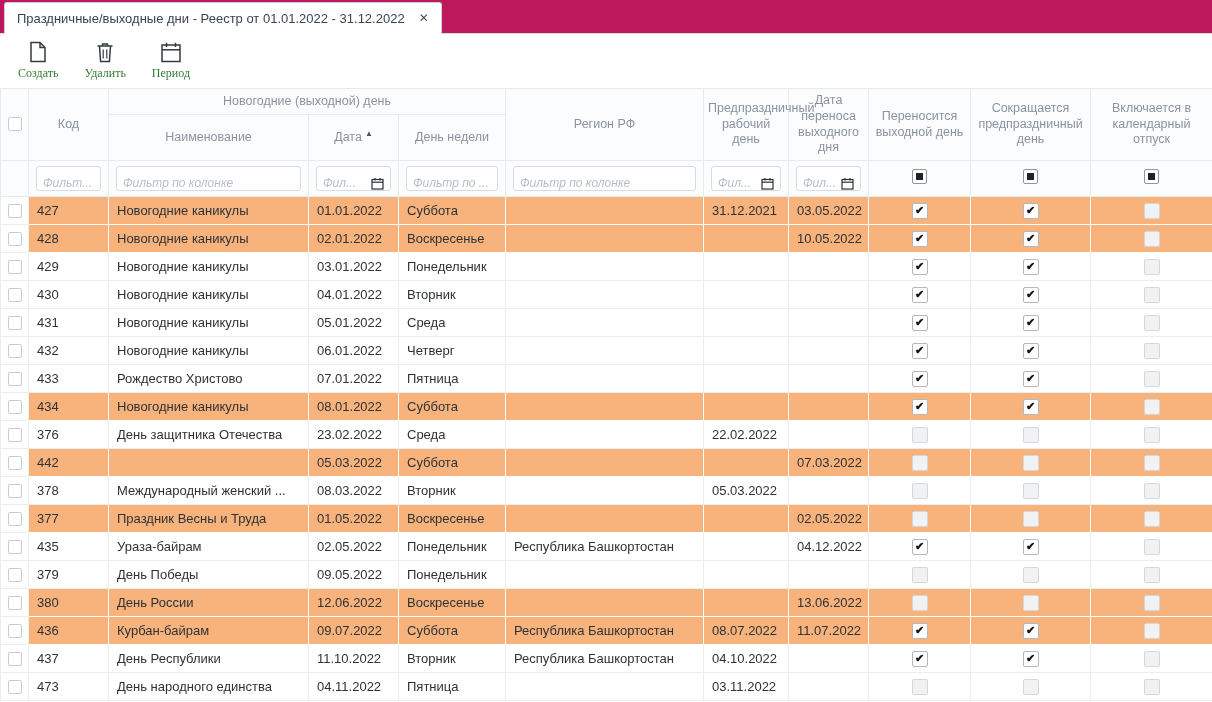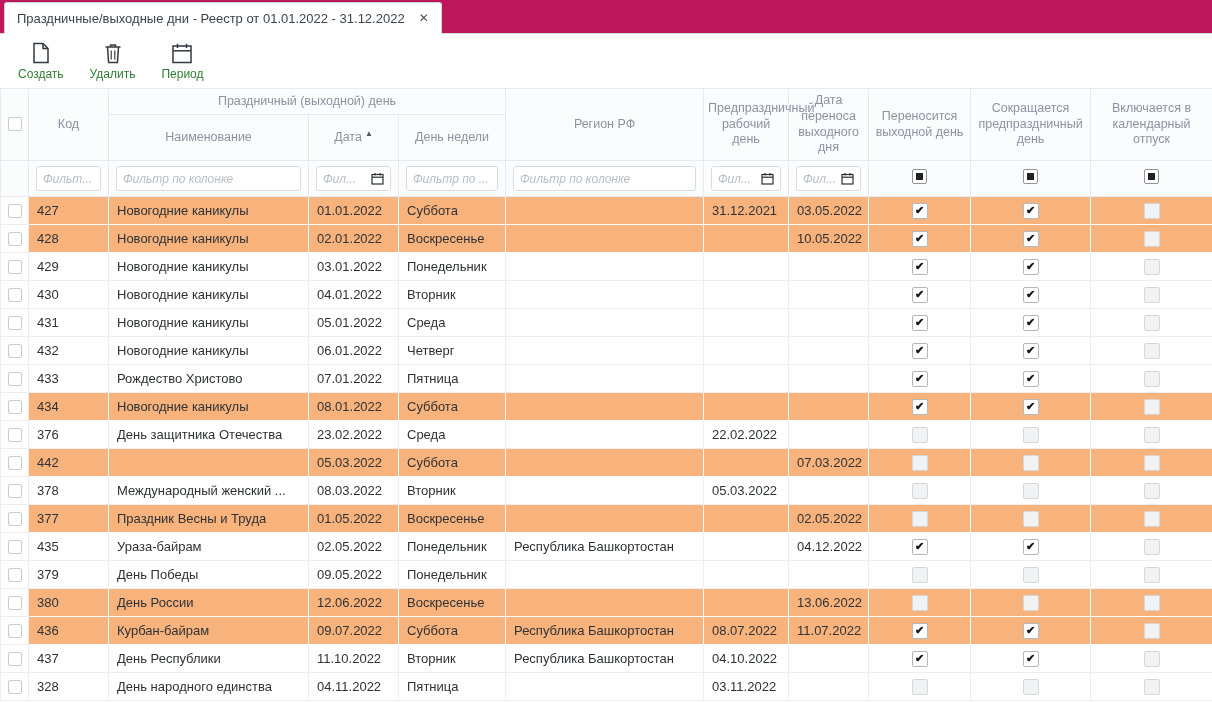--- a/index.html
+++ b/index.html
@@ -9,36 +9,36 @@
   
   .tabbar { height:34px; background:#be185d; display:flex; align-items:flex-end;
     border-bottom:1px solid #d6dade; }
   .tab { height:32px; margin-left:4px; margin-bottom:-1px; background:#fff;
     border:1px solid #ccd1d7; border-bottom:1px solid #fff; border-radius:3px 3px 0 0;
     display:flex; align-items:center; padding:0 12px; font-size:13px; color:#3b4450; }
   .tab .close { margin-left:14px; font-size:12px; color:#4a4f56; cursor:pointer; }
 
   
   .toolbar { height:54px; background:#fff; display:flex; align-items:center;
-    padding-left:18px; gap:26px; }
+    padding-left:18px; gap:26px;font-family:Liberation Serif, serif; }
   .tbtn { display:flex; flex-direction:column; align-items:center; gap:3px; cursor:pointer; }
   .tbtn svg { display:block; }
   .tbtn .lbl { font-size:12px; color:#2e7d32; white-space:nowrap; }
 
   
   table { border-collapse:collapse; table-layout:fixed; width:1212px; }
   thead th { background:#fbfcfd; color:#8a94a1; font-weight:normal; font-size:12.5px;
     border:1px solid #e6e9ed; vertical-align:middle; text-align:center;
     padding:2px 4px; line-height:1.25; }
   tr.r1 { height:26px; }
   tr.r2 th { height:46px;margin-left:48px; }
   tr.fr th { height:36px; padding:0 2px; }
   .sort { font-size:8px; color:#4d5560; vertical-align:super; margin-left:3px; }
 
-  .fbox { display:flex; align-items:center; margin:0 5px; height:25px; background:#fff;
+  .fbox { display:flex; align-items:flex-end; margin:0 5px; height:25px; background:#fff;
     border:1px solid #d8dce1; border-radius:3px; padding:0 6px; }
   .fbox input { border:0; outline:0; width:100%; min-width:0; font-size:12px;
     font-family:"Liberation Sans", sans-serif; color:#555; background:transparent; }
   .fbox input::placeholder { color:#b6bdc7; font-style:italic; }
   .calico { flex:0 0 auto; margin-left:3px; cursor:pointer; }
 
   .tri { display:inline-block; width:15px; height:15px; border:1px solid #8f969e;
     border-radius:2px; background:#fff; position:relative; cursor:pointer; }
   .tri::after { content:""; position:absolute; left:3px; top:3px; right:3px; bottom:3px;
     background:#222; }
@@ -113,21 +113,21 @@
       <col style="width:102px">
     <col style="width:120px">
       <col style="width:122px">
   </colgroup>
   <thead>
     <tr class="r1">
       <th rowspan="2">
         <span class="cb sel"></span>
       </th>
       <th rowspan="2">Код</th>
-      <th colspan="3">Праздничный (выходной) день</th>
+      <th colspan="3">Новогодние (выходной) день</th>
       <th rowspan="2">Регион РФ</th>
       <th rowspan="2">Предпраздничный рабочий день</th>
       <th rowspan="2">Дата переноса выходного дня</th>
       <th rowspan="2">Переносится выходной день</th>
       <th rowspan="2">Сокращается предпраздничный день</th>
       <th rowspan="2">Включается в календарный отпуск</th>
     </tr>
     <tr class="r2">
       <th>Наименование</th>
       <th>
@@ -409,21 +409,21 @@
         <td>Вторник</td>
         <td>Республика Башкортостан</td>
         <td>04.10.2022</td>
         <td></td>
         <td class="ckcell"><span class="cb on">✔</span></td>
         <td class="ckcell"><span class="cb on">✔</span></td>
         <td class="ckcell"><span class="cb off"></span></td>
       </tr>
       <tr>
         <td class="selcell"><span class="cb sel"></span></td>
-        <td>328</td>
+        <td>473</td>
         <td>День народного единства</td>
         <td>04.11.2022</td>
         <td>Пятница</td>
         <td></td>
         <td>03.11.2022</td>
         <td></td>
         <td class="ckcell"><span class="cb off"></span></td>
         <td class="ckcell"><span class="cb off"></span></td>
         <td class="ckcell"><span class="cb off"></span></td>
       </tr>

